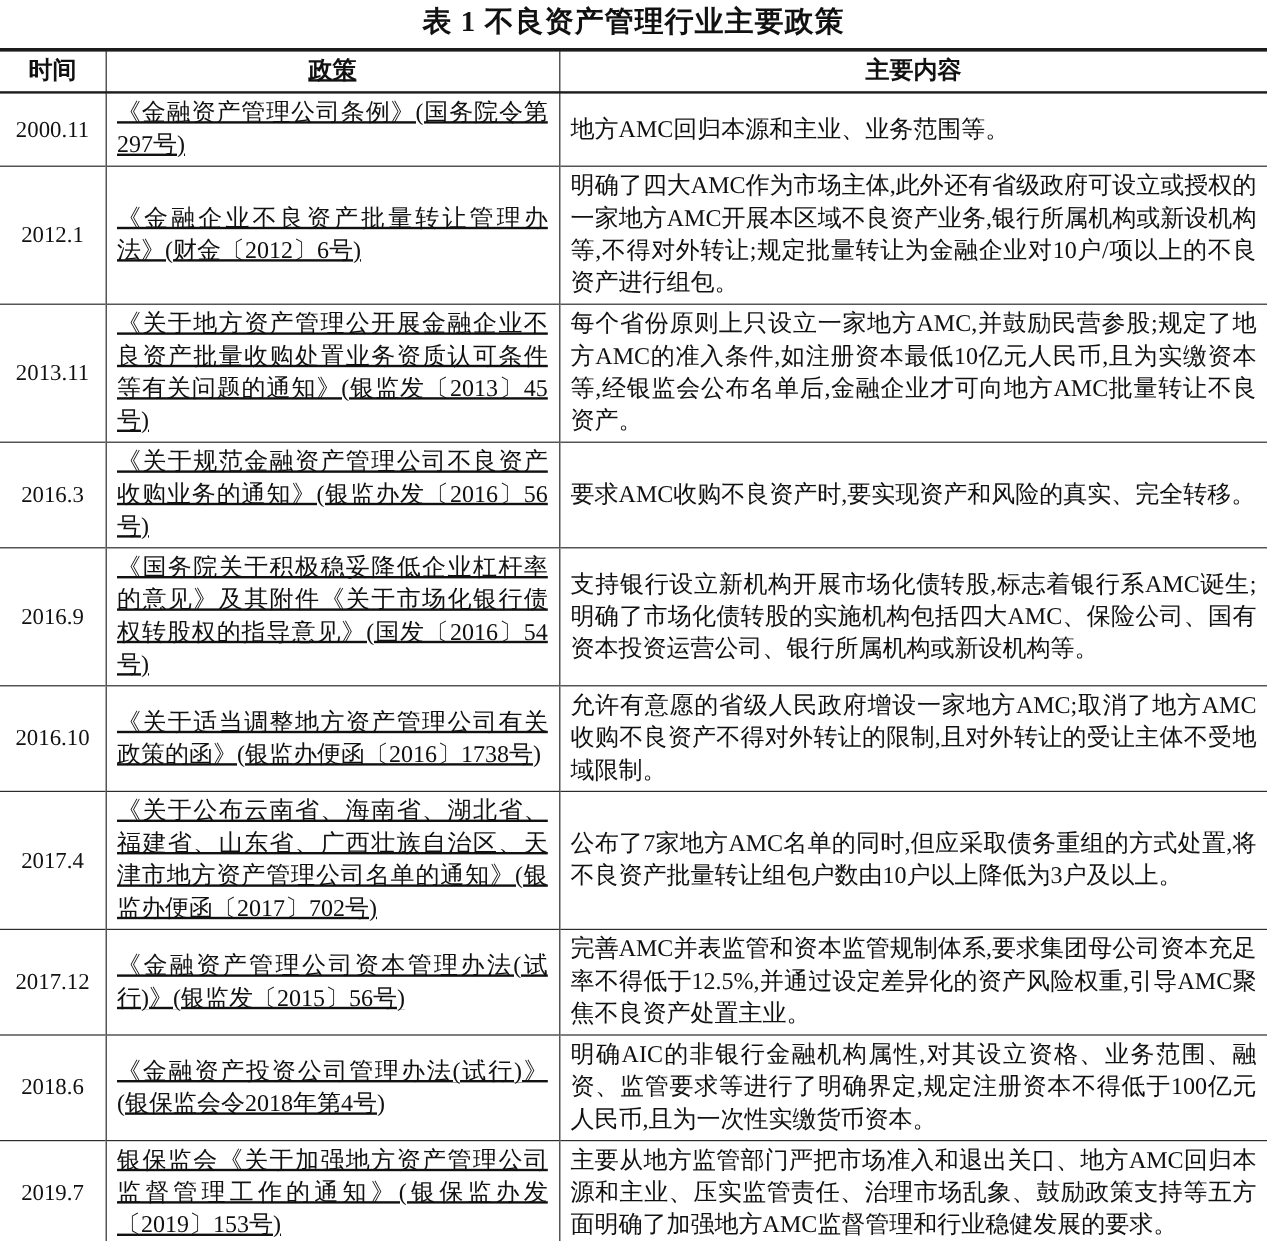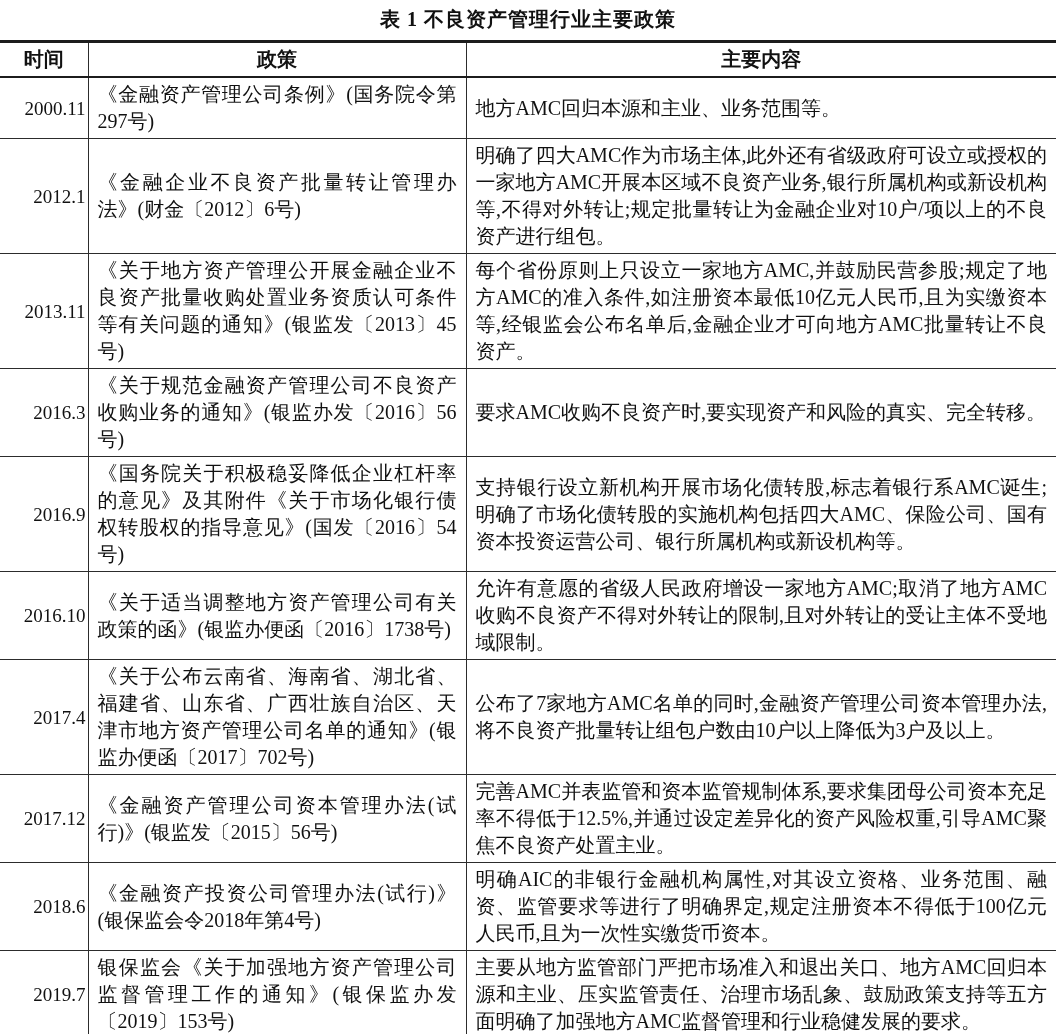--- a/index.html
+++ b/index.html
@@ -9,21 +9,21 @@
     color: #111111;
     font-family: "Liberation Serif", "DejaVu Serif", serif;
   }
   .page {
     width: 1056px;
     box-sizing: border-box;
   }
   .doc-title {
     text-align: center;
     font-weight: bold;
-    font-size: 20px;
+    font-size: 24px;
     line-height: 24px;
     padding: 7px 0 9px 0;
     letter-spacing: 1px;
   }
   table.policy-table {
     width: 1056px;
     table-layout: fixed;
     border-collapse: collapse;
     border-top: 3px solid #1c1c1c;
     border-bottom: 3px solid #1c1c1c;
@@ -42,24 +42,24 @@
     vertical-align: middle;
     padding: 2px 8px;
     box-sizing: border-box;
   }
   th {
     font-weight: bold;
     text-align: center;
     padding: 3px 8px;
   }
   .v-sep-l { border-left: 1.2px solid #2c2c2c; }
-  .v-sep-r { border-right: 1.2px solid #2c2c2c; }
+  .v-sep-r { border-right: 1.2px solid #2c2c2c; text-decoration: underline; }
 
   td.time-cell {
-    text-align: right;
+    text-align: center;
     padding: 2px 2px;
     font-size: 19px;
   }
   td.policy-cell {
     text-align: justify;
     padding: 3px 9px;
   }
   td.content-cell {
     text-align: justify;
     padding: 3px 9px;
@@ -112,21 +112,21 @@
         <td class="content-cell">支持银行设立新机构开展市场化债转股,标志着银行系AMC诞生;明确了市场化债转股的实施机构包括四大AMC、保险公司、国有资本投资运营公司、银行所属机构或新设机构等。</td>
       </tr>
       <tr>
         <td class="time-cell">2016.10</td>
         <td class="policy-cell v-sep-l v-sep-r">《关于适当调整地方资产管理公司有关政策的函》(银监办便函〔2016〕1738号)</td>
         <td class="content-cell">允许有意愿的省级人民政府增设一家地方AMC;取消了地方AMC收购不良资产不得对外转让的限制,且对外转让的受让主体不受地域限制。</td>
       </tr>
       <tr>
         <td class="time-cell">2017.4</td>
         <td class="policy-cell v-sep-l v-sep-r">《关于公布云南省、海南省、湖北省、福建省、山东省、广西壮族自治区、天津市地方资产管理公司名单的通知》(银监办便函〔2017〕702号)</td>
-        <td class="content-cell">公布了7家地方AMC名单的同时,金融资产管理公司资本管理办法,将不良资产批量转让组包户数由10户以上降低为3户及以上。</td>
+        <td class="content-cell">公布了7家地方AMC名单的同时,但应采取债务重组的方式处置,将不良资产批量转让组包户数由10户以上降低为3户及以上。</td>
       </tr>
       <tr>
         <td class="time-cell">2017.12</td>
         <td class="policy-cell v-sep-l v-sep-r">《金融资产管理公司资本管理办法(试行)》(银监发〔2015〕56号)</td>
         <td class="content-cell">完善AMC并表监管和资本监管规制体系,要求集团母公司资本充足率不得低于12.5%,并通过设定差异化的资产风险权重,引导AMC聚焦不良资产处置主业。</td>
       </tr>
       <tr>
         <td class="time-cell">2018.6</td>
         <td class="policy-cell v-sep-l v-sep-r">《金融资产投资公司管理办法(试行)》(银保监会令2018年第4号)</td>
         <td class="content-cell">明确AIC的非银行金融机构属性,对其设立资格、业务范围、融资、监管要求等进行了明确界定,规定注册资本不得低于100亿元人民币,且为一次性实缴货币资本。</td>

